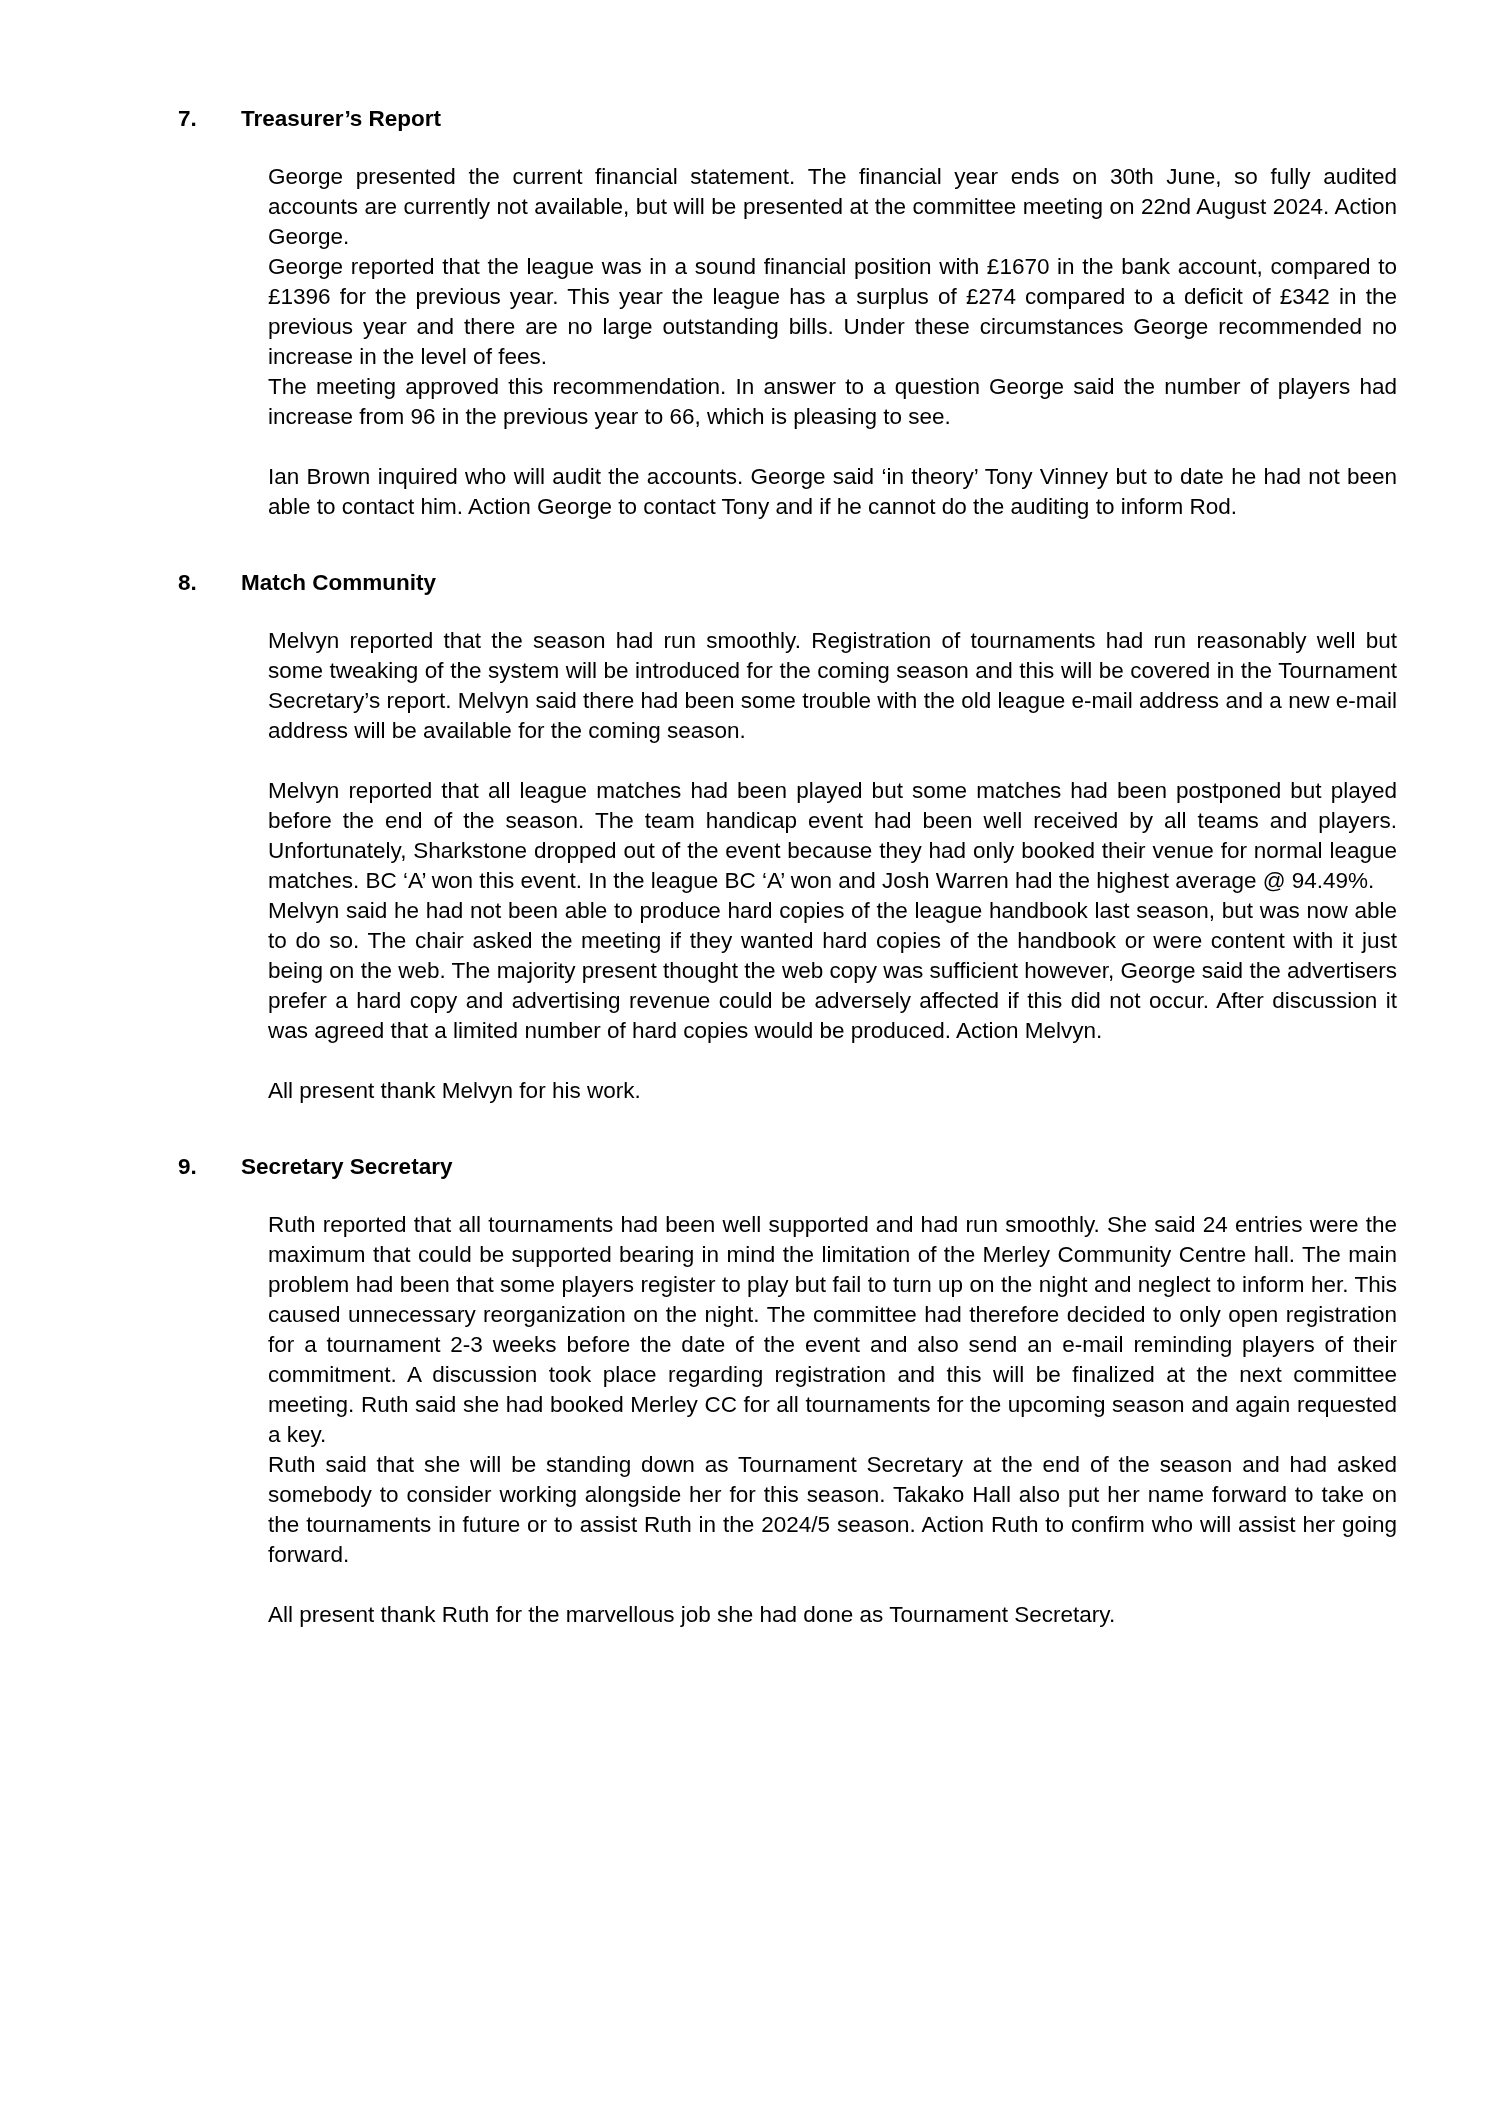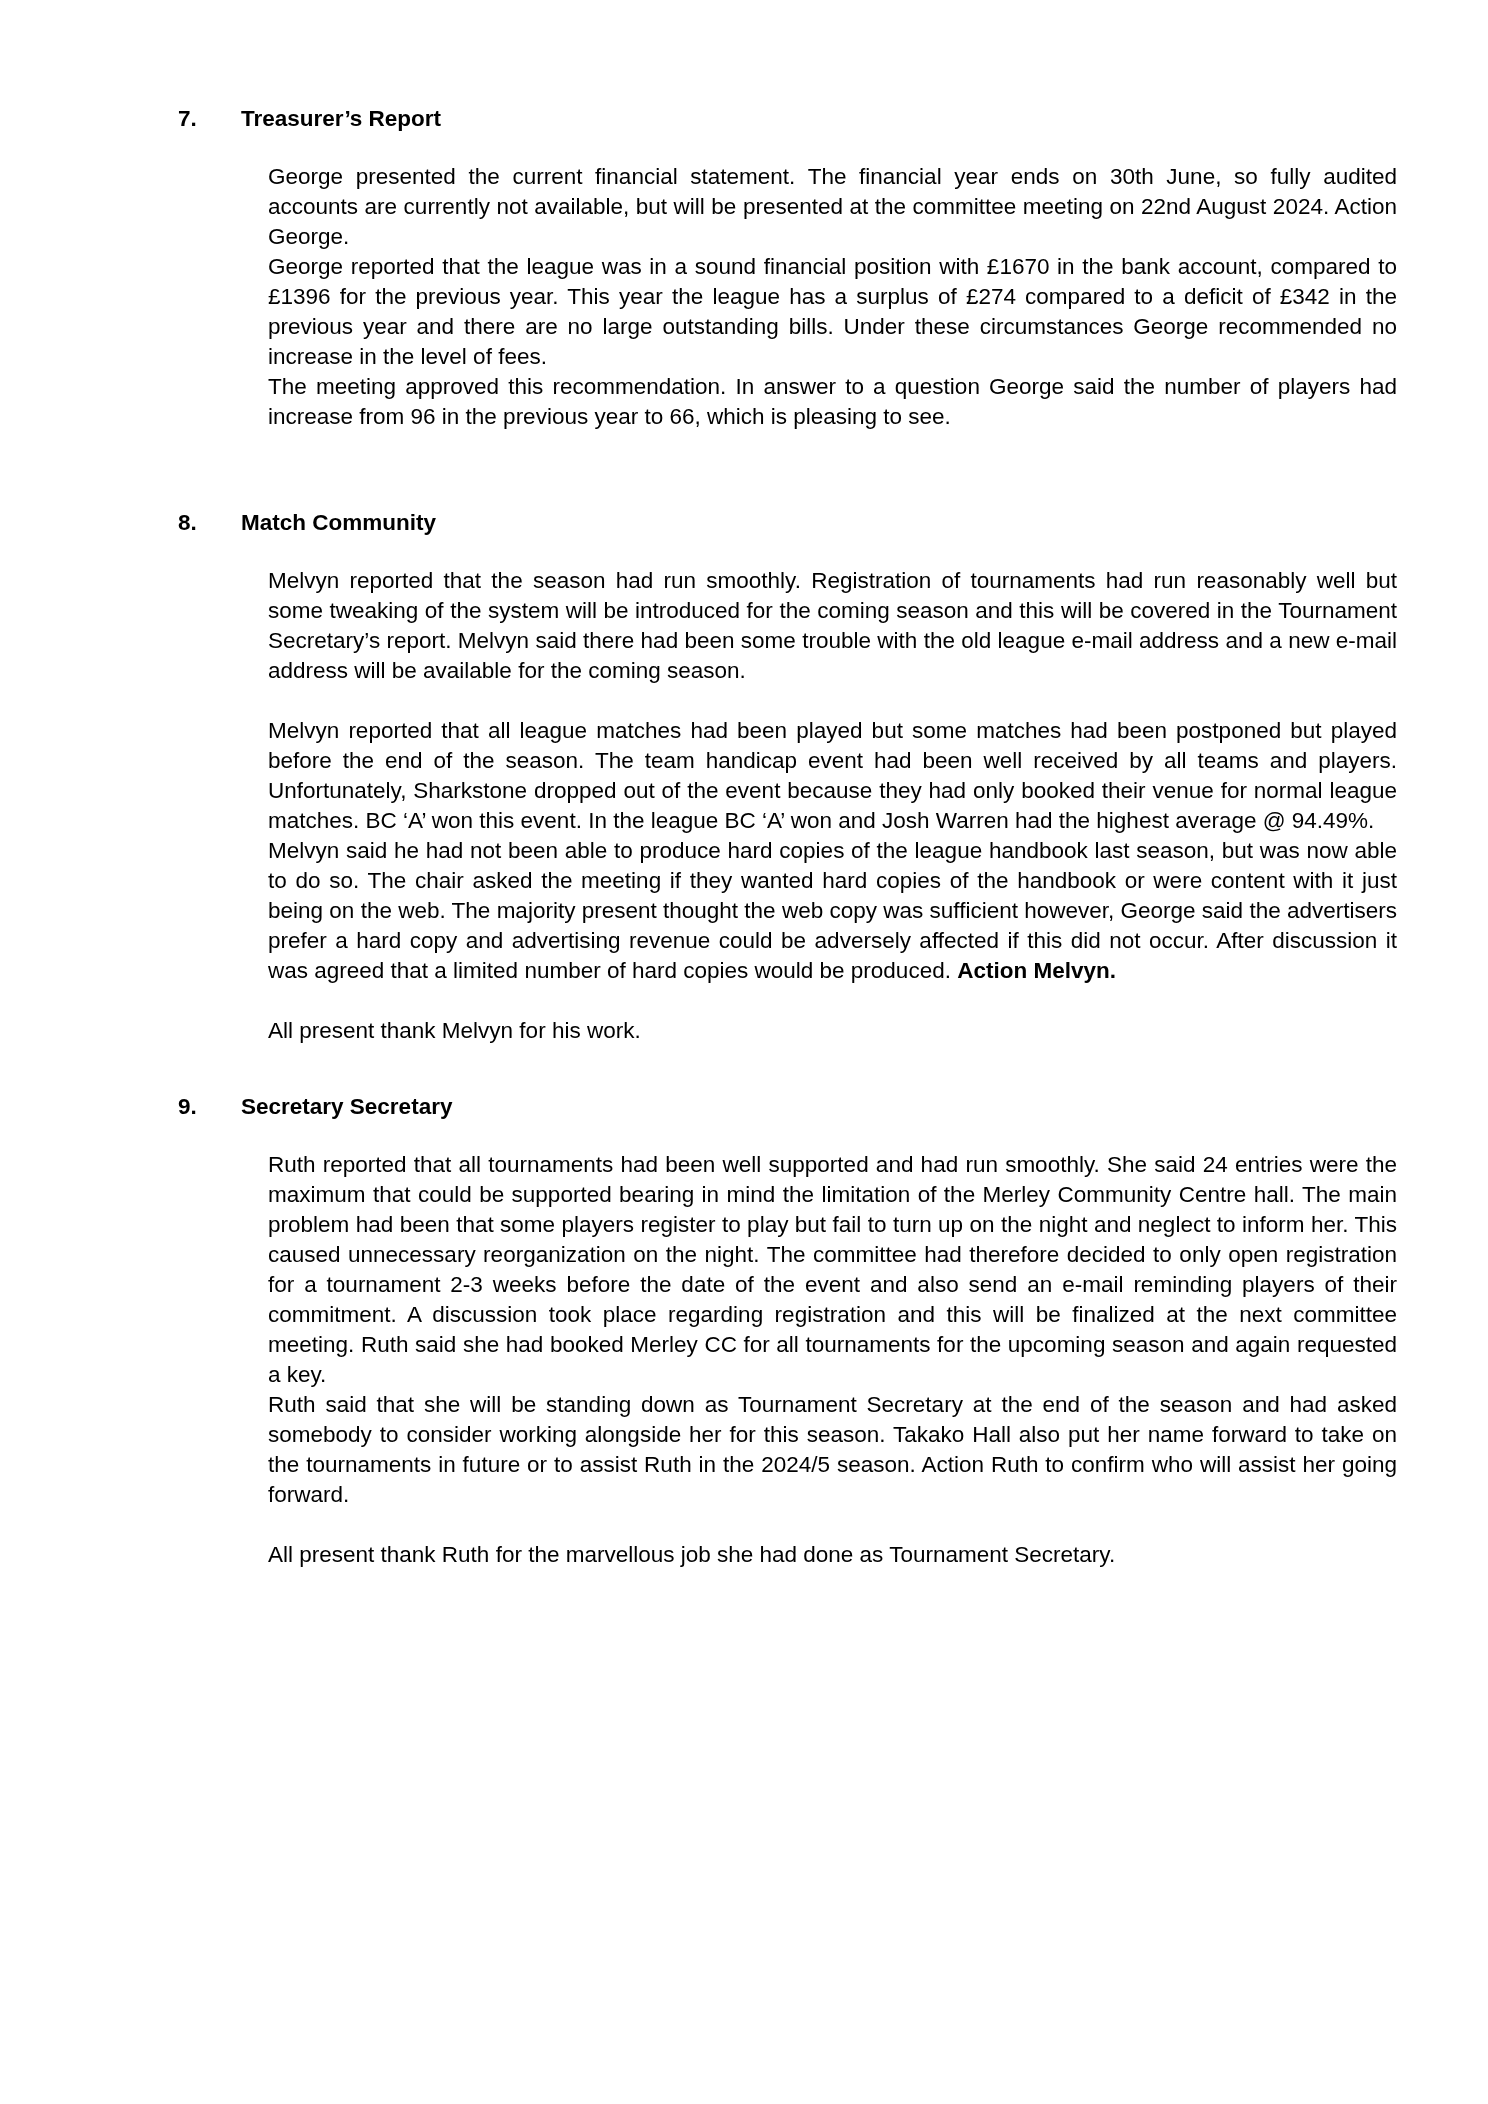--- a/index.html
+++ b/index.html
@@ -43,38 +43,39 @@
   }
   .sec-blocks { padding-left: 90px; margin-top: 12px;  }
   .para {
     margin: 0;
     font-size: 22.5px;
     line-height: 30px;
     text-align: justify;
     text-justify: inter-word;
     letter-spacing: 0;
   }
-  .run.bold { font-weight: bold; }
+  .run.bold { font-weight: normal; }
   .blank-line { height: 30px; }
 </style>
 </head>
 <body>
 
 <div class="page">
   <main class="doc-content">
       <section class="doc-section">
         <div class="sec-heading">
           <span class="sec-num">7.</span>
           <h2 class="sec-title">Treasurer’s Report</h2>
         </div>
         <div class="sec-blocks">
           <p class="para"><span class="run">George presented the current financial statement. The financial year ends on 30th June, so fully audited accounts are currently not available, but will be presented at the committee meeting on 22nd August 2024. Action George.</span></p>
           <p class="para"><span class="run">George reported that the league was in a sound financial position with £1670 in the bank account, compared to £1396 for the previous year. This year the league has a surplus of £274 compared to a deficit of £342 in the previous year and there are no large outstanding bills. Under these circumstances George recommended no increase in the level of fees.</span></p>
           <p class="para"><span class="run">The meeting approved this recommendation. In answer to a question George said the number of players had increase from 96 in the previous year to 66, which is pleasing to see.</span></p>
           <div class="blank-line"></div>
+          <p class="para"><span class="run">Ian Brown inquired who will audit the accounts. George said ‘in theory’ Tony Vinney but to date he had not been able to contact him. Action George to contact Tony and if he cannot do the auditing to inform Rod.</span></p>
         </div>
       </section>
       <section class="doc-section">
         <div class="sec-heading">
           <span class="sec-num">8.</span>
           <h2 class="sec-title">Match Community</h2>
         </div>
         <div class="sec-blocks">
           <p class="para"><span class="run">Melvyn reported that the season had run smoothly. Registration of tournaments had run reasonably well but some tweaking of the system will be introduced for the coming season and this will be covered in the Tournament Secretary’s report. Melvyn said there had been some trouble with the old league e-mail address and a new e-mail address will be available for the coming season.</span></p>
           <div class="blank-line"></div>

